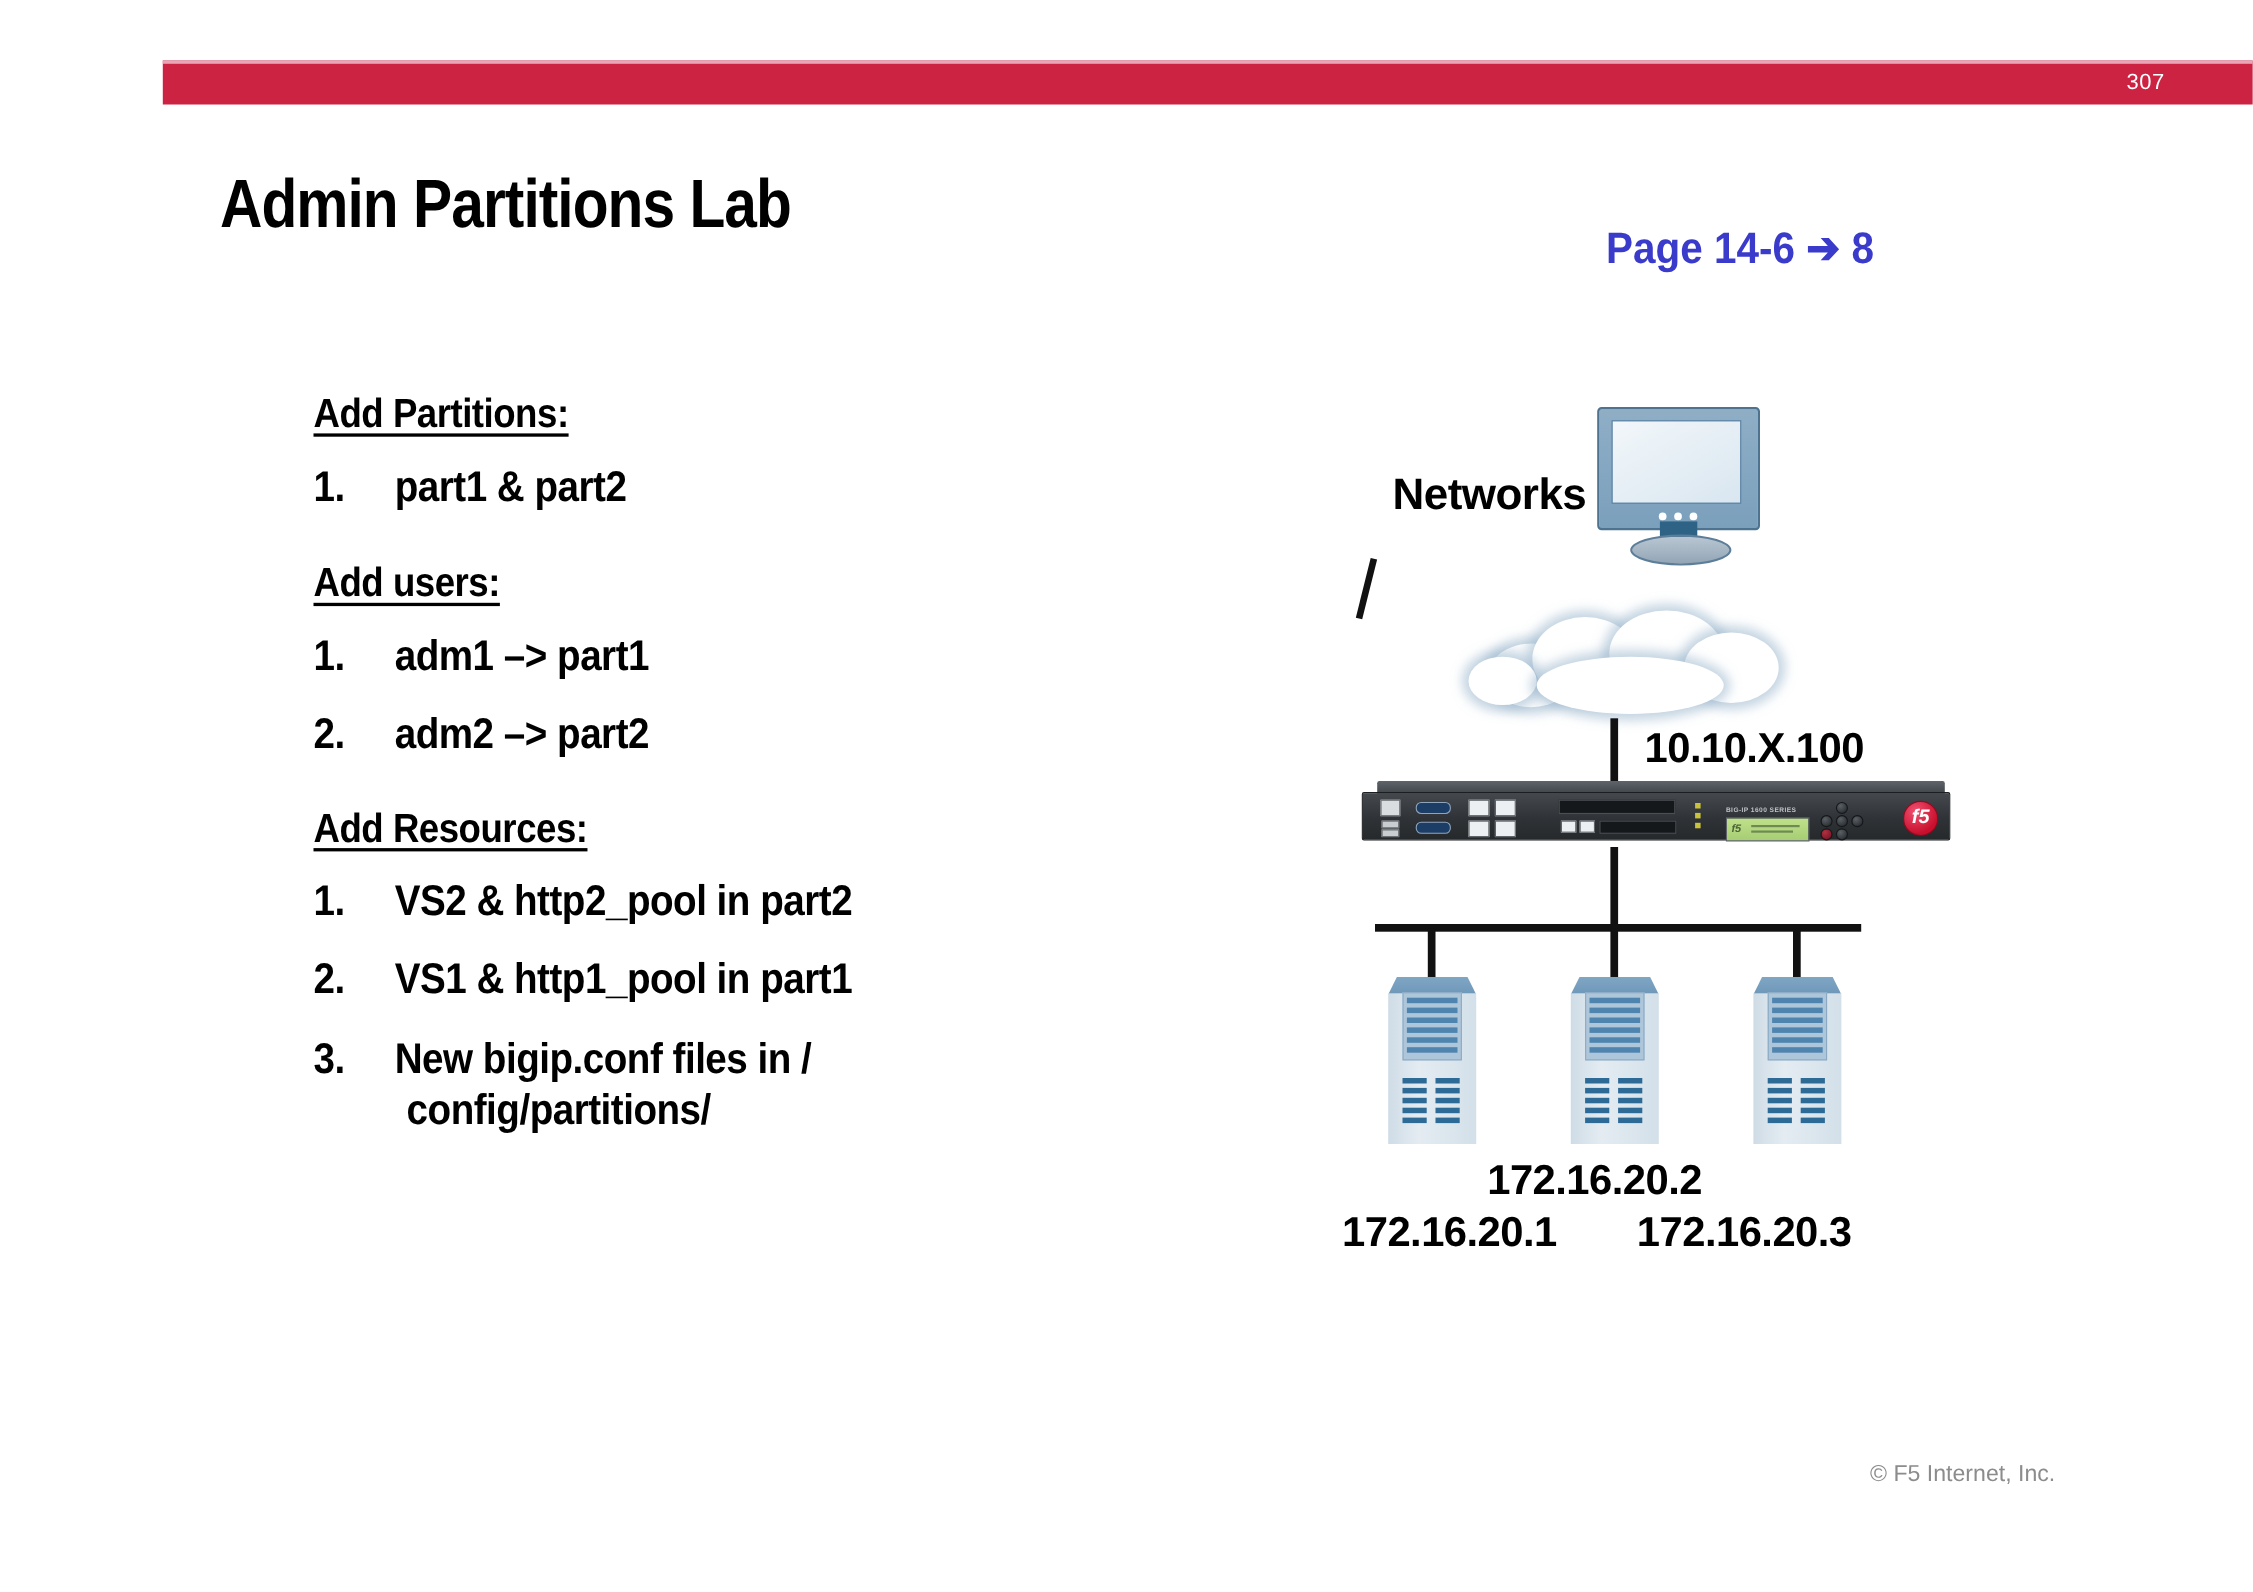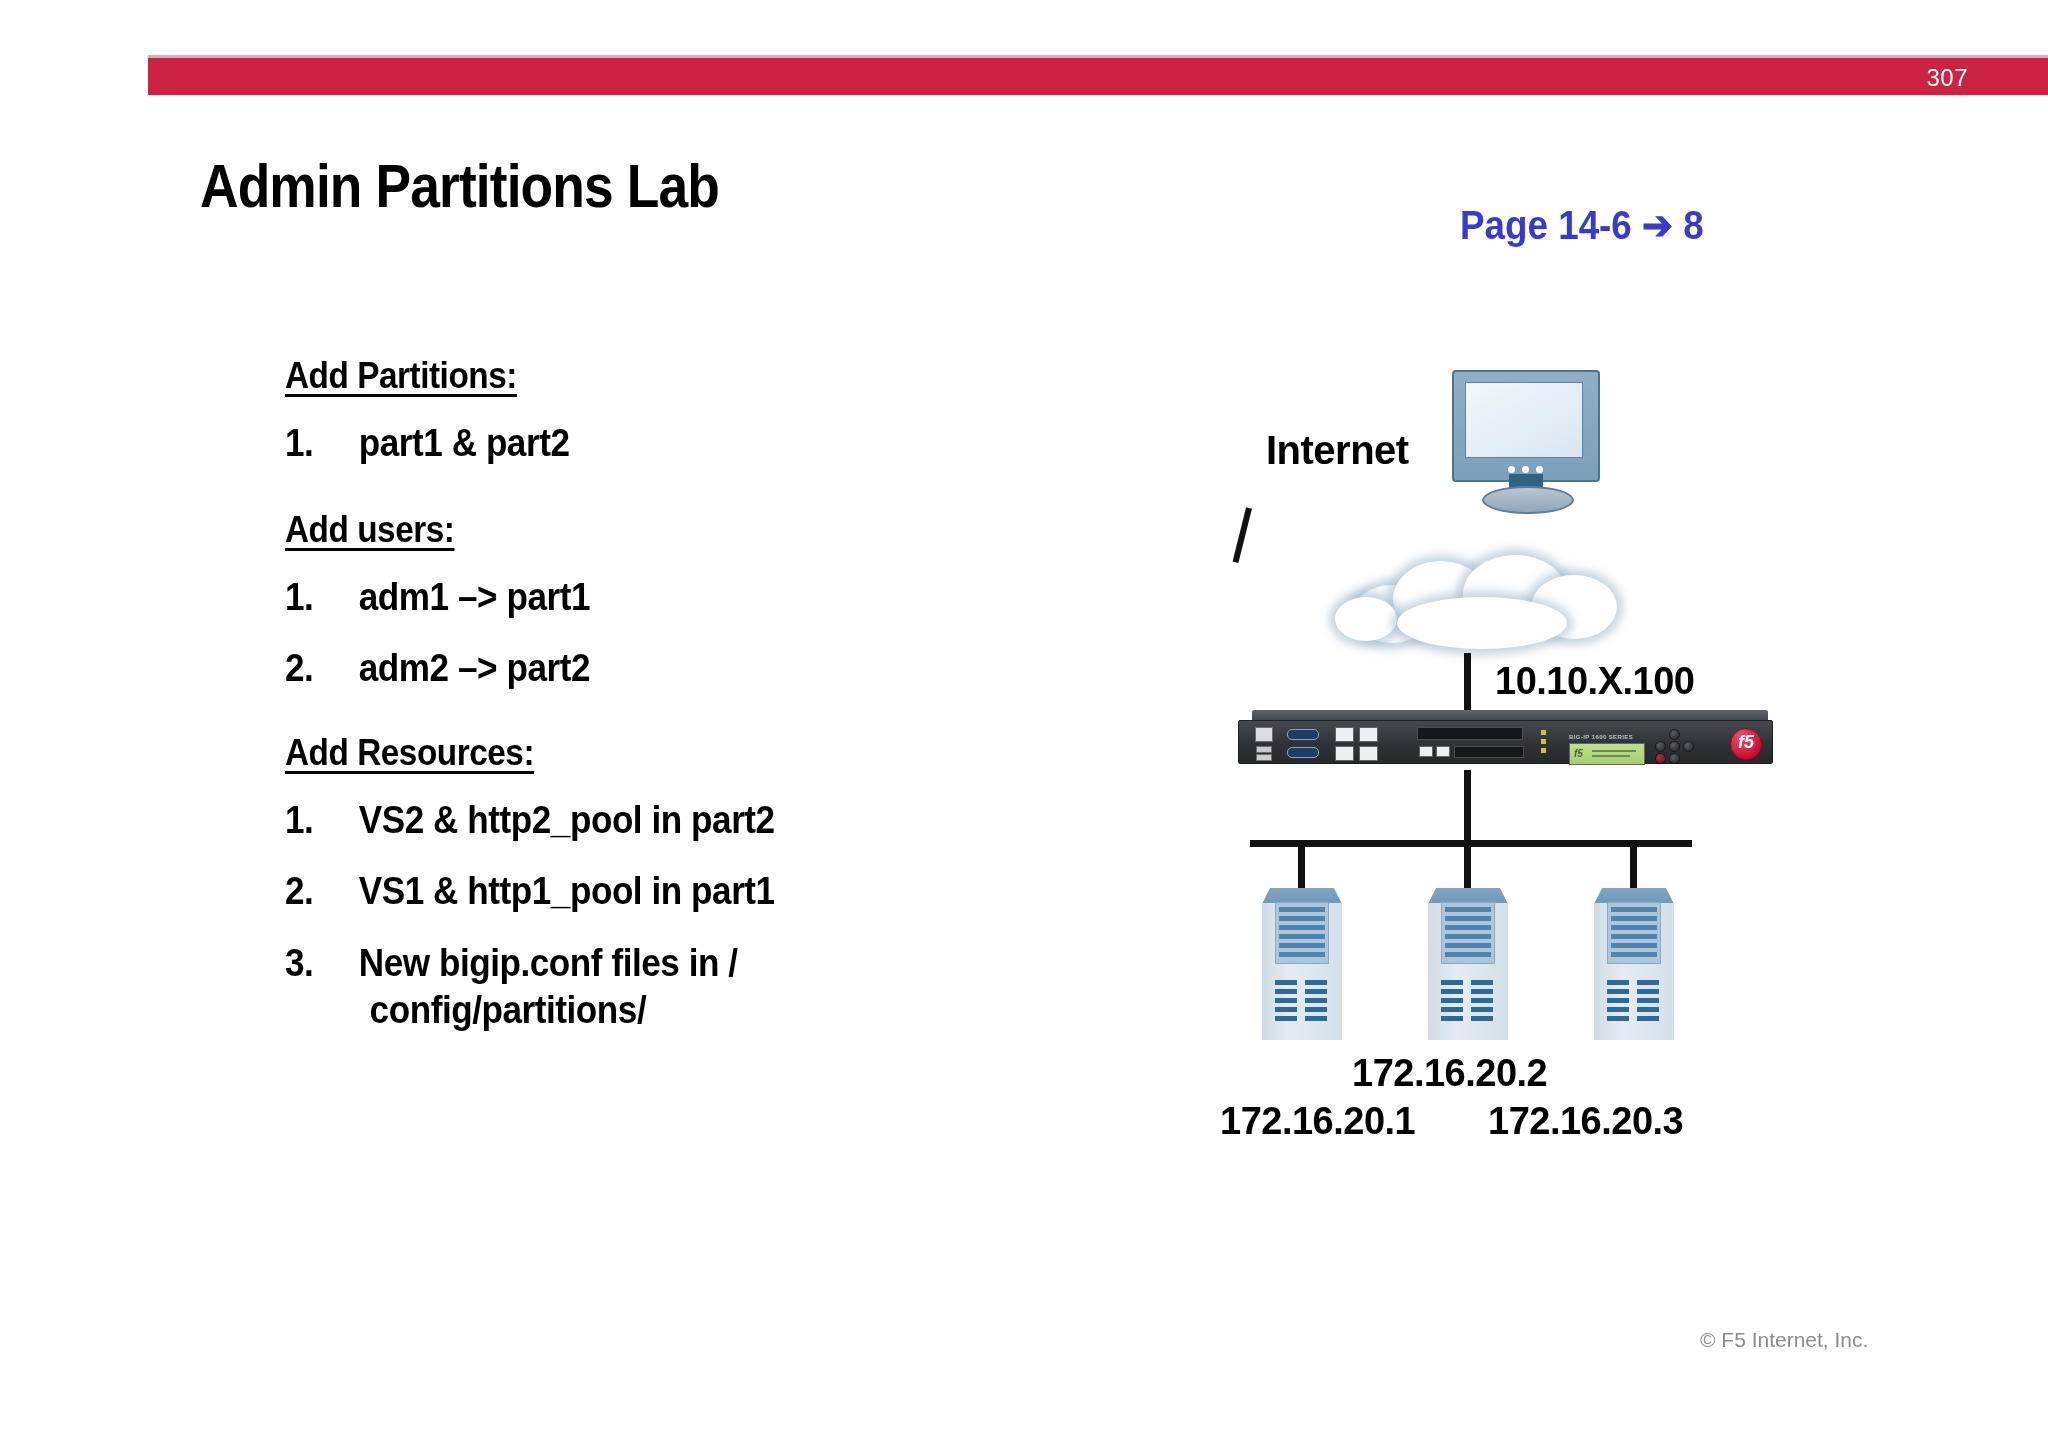--- a/index.html
+++ b/index.html
@@ -25,21 +25,21 @@
     height: 40px;
     background: #CC2343;
     border-top: 3px solid #E8A5B6;
     box-sizing: border-box;
   }
   #page-number {
     position: absolute;
     right: 80px;
     top: 6px;
     color: #ffffff;
-    font-size: 24px;
+    font-size: 20px;
     font-family: "Liberation Sans", sans-serif;
     letter-spacing: 0.5px;
   }
 
   
   #slide-title {
     position: absolute;
     left: 200px;
     top: 155px;
     font-size: 62px;
@@ -508,21 +508,21 @@
   <div id="monitor-cable"></div>
 
   <div id="cloud">
     <div class="puff" style="left:18px;  top:40px; width:78px;  height:58px;"></div>
     <div class="puff" style="left:58px;  top:16px; width:96px;  height:76px;"></div>
     <div class="puff" style="left:128px; top:10px; width:104px; height:78px;"></div>
     <div class="puff" style="left:196px; top:30px; width:86px;  height:64px;"></div>
     <div class="puff" style="left:0px;   top:52px; width:62px;  height:44px;"></div>
     <div class="puff" style="left:62px;  top:52px; width:170px; height:52px;"></div>
   </div>
-  <div id="cloud-label">Internet</div>
+  <div id="cloud-label">Networks</div>
 
   <div id="link-cloud-bigip"></div>
   <div id="ip-wan">10.10.X.100</div>
 
   <div id="bigip">
     <div id="bigip-top"></div>
     <div id="bigip-face">
 
       <div class="rj45" style="left:16px; top:6px;"></div>
       <div class="usbport" style="left:17px; top:25px;"></div>

